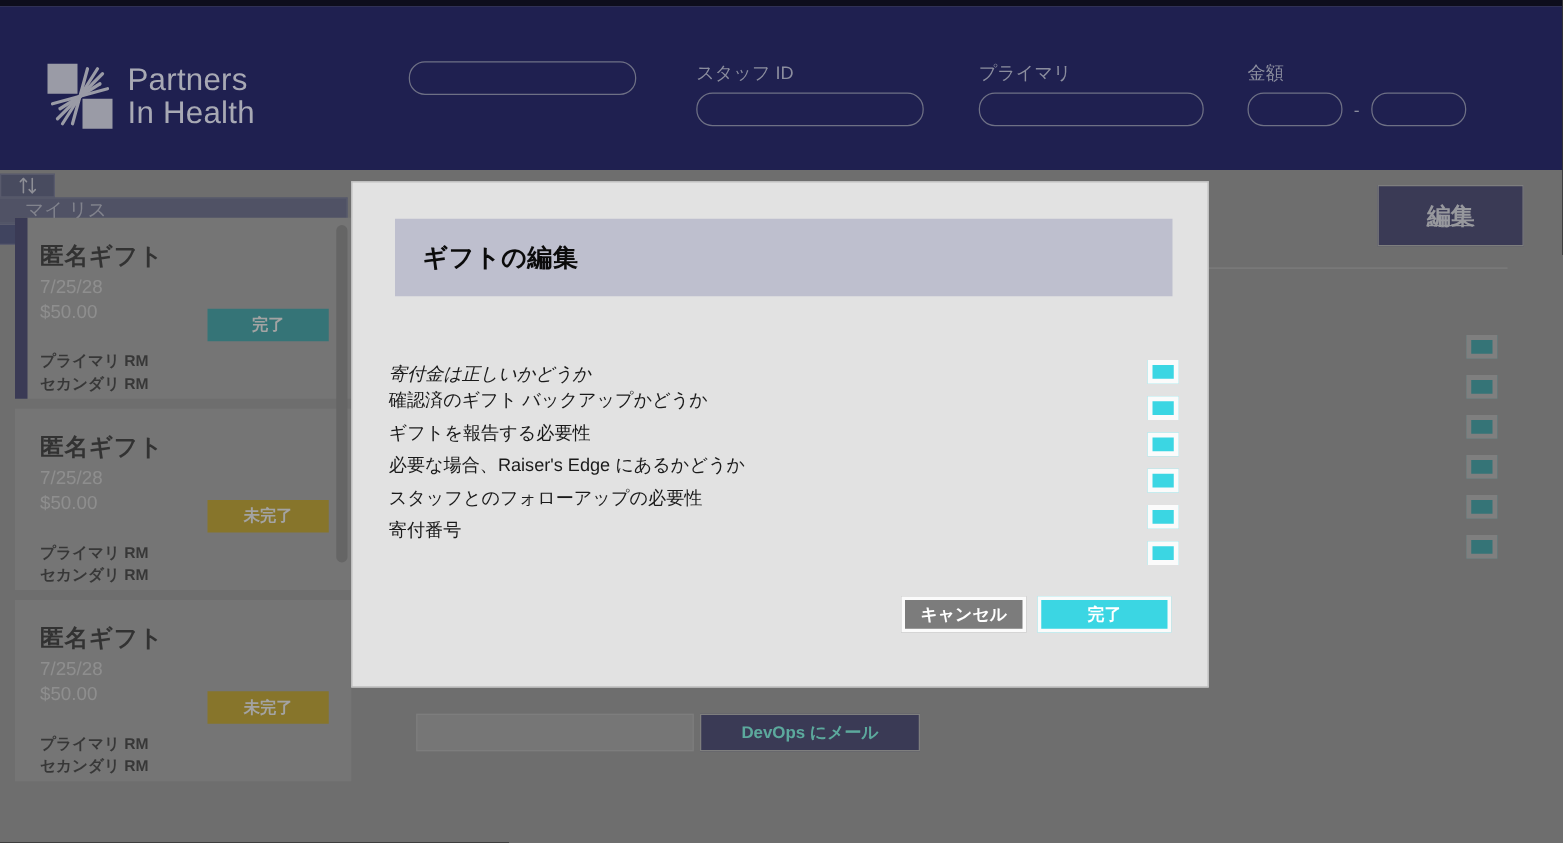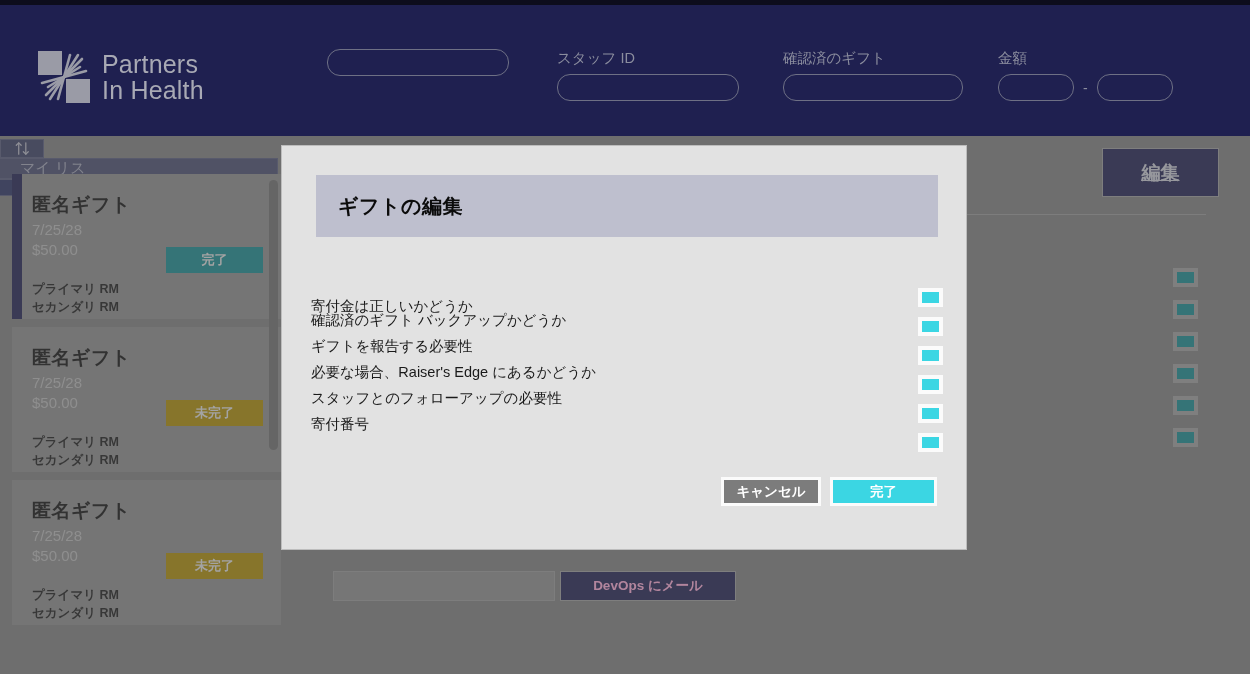--- a/index.html
+++ b/index.html
@@ -249,21 +249,21 @@
     font-family: inherit;
     font-size: 13px;
     color: #eee;
     padding: 0 8px;
     outline: none;
   }
   .mail-btn {
     width: 176px; height: 30px;
     background: #1f2050;
     border: 1px solid #9c9c9c;
-    color: #f9a8d4;
+    color: #5eead4;
     font-size: 13.5px;
     font-weight: bold;
     font-family: inherit;
     cursor: pointer;
   }
 
   
   .overlay {
     position: absolute;
     left: 0; top: 136px;
@@ -365,21 +365,21 @@
     <div class="field" style="left:327px;">
       <input class="field-input" style="width: 182px;" value="">
     </div>
 
     <div class="field" style="left:557px;">
       <span class="field-label">スタッフ ID</span>
       <input class="field-input" style="width: 182px;" value="">
     </div>
 
     <div class="field" style="left:783px;">
-      <span class="field-label">確認済のギフト</span>
+      <span class="field-label">プライマリ</span>
       <input class="field-input" style="width: 180px;" value="">
     </div>
 
     <div class="field" style="left:998px;">
       <span class="field-label">金額</span>
       <span class="amount-row">
         <input class="field-input" style="width: 76px;" value="">
         <span class="amount-dash">-</span>
         <input class="field-input" style="width: 76px;" value="">
       </span>
@@ -468,21 +468,21 @@
   </div>
 
   <div class="overlay"></div>
 
   <div class="modal">
     <div class="modal-header">
       <span class="modal-title">ギフトの編集</span>
     </div>
 
     <div class="checklist">
-      <span class="check-label" style="top:12px;">寄付金は正しいかどうか</span>
+      <span class="check-label" style="top:5px;font-style:italic;">寄付金は正しいかどうか</span>
       <span class="check-label" style="top:26px;">確認済のギフト バックアップかどうか</span>
       <span class="check-label" style="top:52px;">ギフトを報告する必要性</span>
       <span class="check-label" style="top:78px;">必要な場合、Raiser's Edge にあるかどうか</span>
       <span class="check-label" style="top:104px;">スタッフとのフォローアップの必要性</span>
       <span class="check-label" style="top:130px;">寄付番号</span>
 
       <span class="check-box" style="top:3px;"></span>
       <span class="check-box" style="top:32px;"></span>
       <span class="check-box" style="top:61px;"></span>
       <span class="check-box" style="top:90px;"></span>

